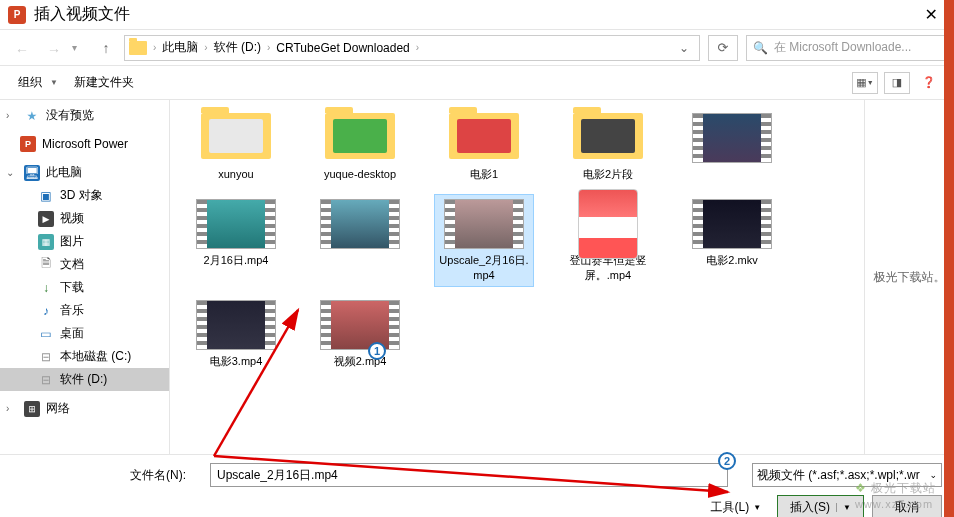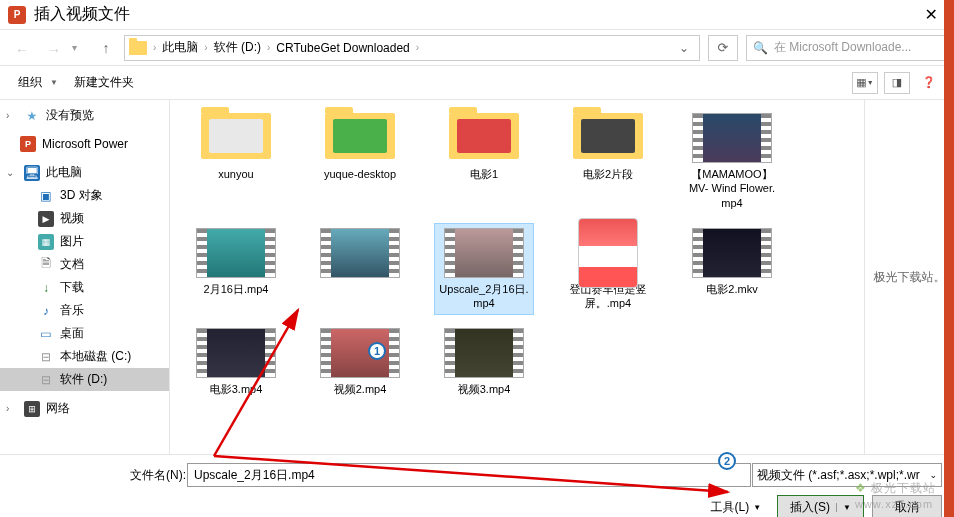--- a/index.html
+++ b/index.html
@@ -61,21 +61,21 @@
 .thumb-video::before, .thumb-video::after { content: ""; position: absolute; top: 0; bottom: 0; width: 10px; background: repeating-linear-gradient(#888 0, #888 4px, #fff 4px, #fff 8px); }
 .thumb-video::before { left: 0; }
 .thumb-video::after { right: 0; }
 .thumb-video .frame { position: absolute; left: 10px; right: 10px; top: 0; bottom: 0; }
 .thumb-app { width: 60px; height: 70px; margin-top: -10px; }
 .file-name { font-size: 11px; text-align: center; line-height: 1.3; word-break: break-all; max-width: 100px; }
 
 .preview { width: 90px; border-left: 1px solid #e5e5e5; display: flex; align-items: center; justify-content: center; font-size: 12px; color: #666; }
 
 .footer { border-top: 1px solid #e5e5e5; padding: 8px 12px 12px 130px; font-size: 12px; }
-.footer-row { display: flex; align-items: center; gap: 1px; margin-bottom: 8px; }
+.footer-row { display: flex; align-items: center; gap: 24px; margin-bottom: 8px; }
 .footer-row label { white-space: nowrap; }
 .fn-input { flex: 1; border: 1px solid #999; height: 24px; padding: 0 6px; font-size: 12px; }
 .ft-select { width: 190px; border: 1px solid #999; height: 24px; padding: 0 4px; display: flex; align-items: center; justify-content: space-between; position: relative; }
 .footer-btns { display: flex; justify-content: flex-end; gap: 8px; align-items: center; }
 .tool-btn { background: #fff; padding: 3px 8px; display: flex; align-items: center; gap: 4px; }
 .btn { border: 1px solid #999; background: #e1e1e1; padding: 3px 12px; display: flex; align-items: center; gap: 6px; min-width: 70px; justify-content: center; }
 .btn.primary { border: 1px solid #2a7a2a; }
 .btn .drp-div { border-left: 1px solid #999; padding-left: 6px; font-size: 8px; }
 
 .badge { position: absolute; width: 18px; height: 18px; border-radius: 50%; background: #fff; border: 2px solid #1e6fb8; color: #1e6fb8; font-size: 11px; font-weight: bold; display: flex; align-items: center; justify-content: center; z-index: 10; }
@@ -224,21 +224,20 @@
             </div>
           </div>
           <div class="file-name">电影2片段</div>
         </div>
         <div class="file-item">
           <div class="file-thumb">
             <div class="thumb-video">
               <div class="frame" style="background:linear-gradient(#2a4a6a,#4a3a5a)"></div>
             </div>
           </div>
-          <div class="file-name">【MAMAMOO】MV- Wind Flower.mp4</div>
         </div>
         <div class="file-item">
           <div class="file-thumb">
             <div class="thumb-video">
               <div class="frame" style="background:linear-gradient(#4aa,#277)"></div>
             </div>
           </div>
           <div class="file-name">2月16日.mp4</div>
         </div>
         <div class="file-item">
@@ -278,28 +277,20 @@
           </div>
           <div class="file-name">电影3.mp4</div>
         </div>
         <div class="file-item">
           <div class="file-thumb">
             <div class="thumb-video">
               <div class="frame" style="background:linear-gradient(#c66,#844)"></div>
             </div>
           </div>
           <div class="file-name">视频2.mp4</div>
-        </div>
-        <div class="file-item">
-          <div class="file-thumb">
-            <div class="thumb-video">
-              <div class="frame" style="background:linear-gradient(#332,#443)"></div>
-            </div>
-          </div>
-          <div class="file-name">视频3.mp4</div>
         </div>
       </div>
     <div class="preview">极光下载站。</div>
   </div>
 </div>
 
 <div class="footer">
   <div class="footer-row">
     <label>文件名(N):</label>
     <input class="fn-input" value="Upscale_2月16日.mp4" style="">

